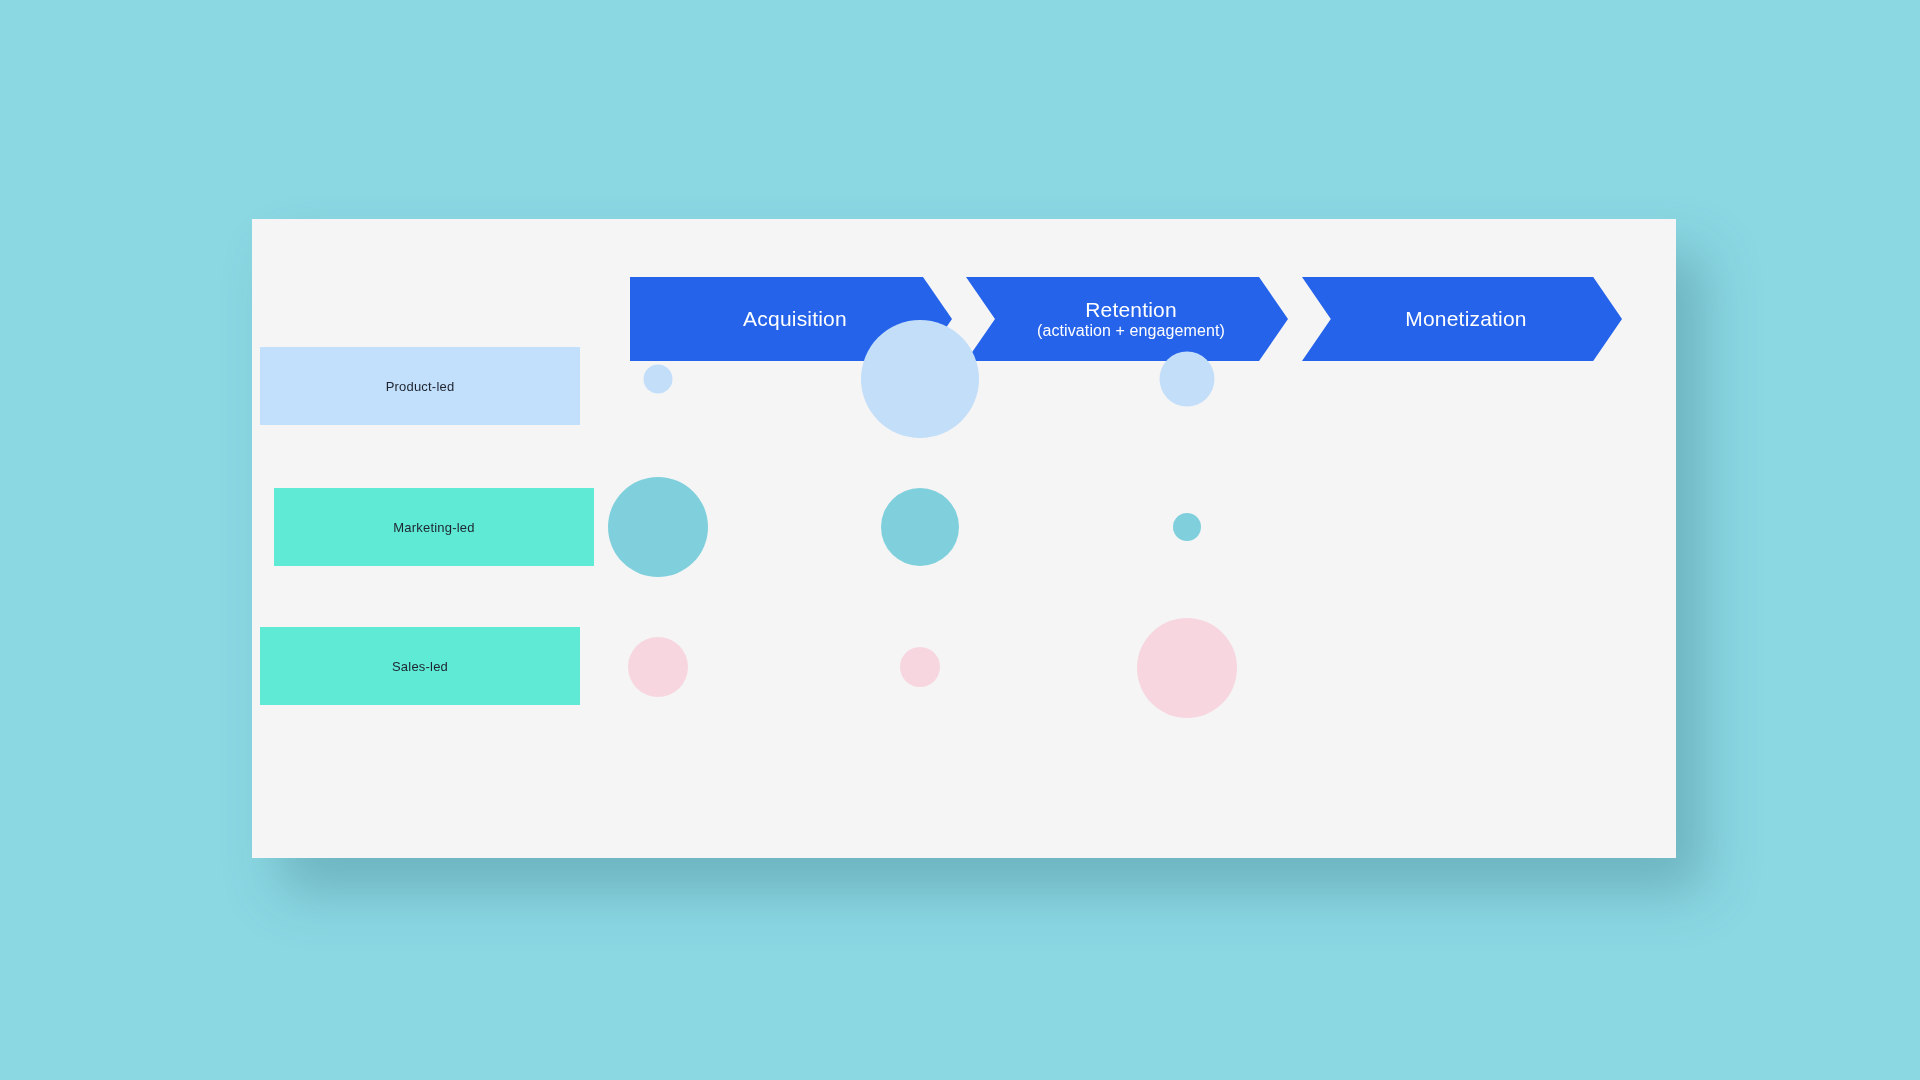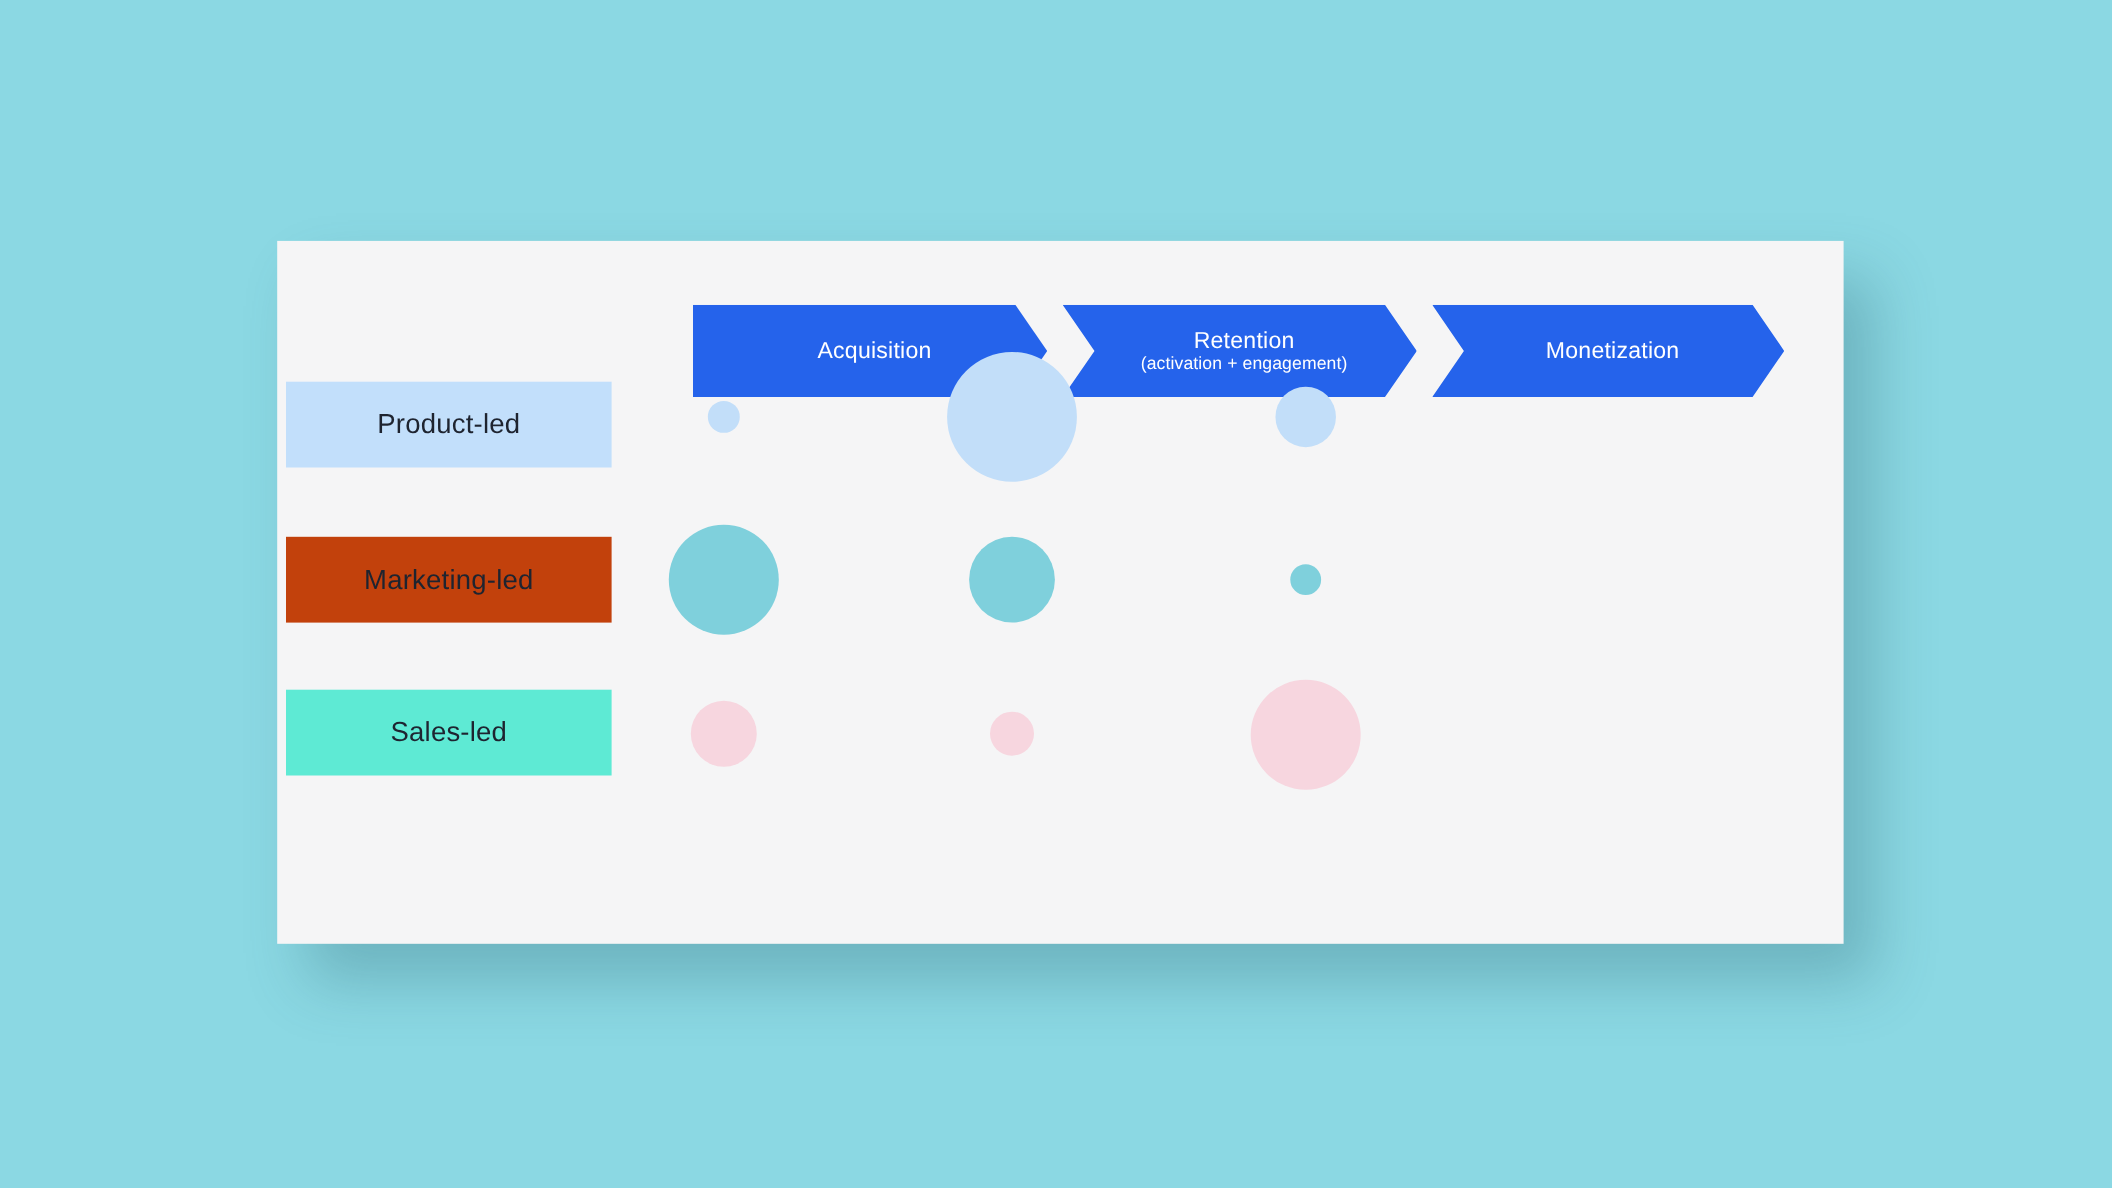--- a/index.html
+++ b/index.html
@@ -89,26 +89,26 @@
 
   
   .row {
     position: absolute;
     left: 0;
     width: 100%;
     height: 0;
   }
   .row-label {
     position: absolute;
-    width: 296px;
+    width: 320px;
     height: 78px;
     display: flex;
     align-items: center;
     justify-content: center;
-    font-size: 25px;
+    font-size: 13px;
     color: #1E2430;
     letter-spacing: 0.2px;
   }
   .bubble {
     position: absolute;
     border-radius: 50%;
     transform: translate(-50%, -50%);
   }
 </style>
 </head>
@@ -144,21 +144,21 @@
     <div class="row">
       <div class="row-label" style="left:8px; top:128px; background:#C2DFFB;">
         <span>Product-led</span>
       </div>
       <div class="bubble" style="left:406px; top:160px; width:29px; height:29px; background:#C2DEF9;"></div>
       <div class="bubble" style="left:668px; top:160px; width:118px; height:118px; background:#C2DEF9;"></div>
       <div class="bubble" style="left:935px; top:160px; width:55px; height:55px; background:#C2DEF9;"></div>
     </div>
 
     <div class="row">
-      <div class="row-label" style="left:8px; top:269px; background:#c2410c;">
+      <div class="row-label" style="left:22px; top:269px; background:#5eead4;">
         <span>Marketing-led</span>
       </div>
       <div class="bubble" style="left:406px; top:308px; width:100px; height:100px; background:#7FD0DC;"></div>
       <div class="bubble" style="left:668px; top:308px; width:78px; height:78px; background:#7FD0DC;"></div>
       <div class="bubble" style="left:935px; top:308px; width:28px; height:28px; background:#7FD0DC;"></div>
     </div>
 
     <div class="row">
       <div class="row-label" style="left:8px; top:408px; background:#5eead4;justify-content:center;">
         <span>Sales-led</span>

